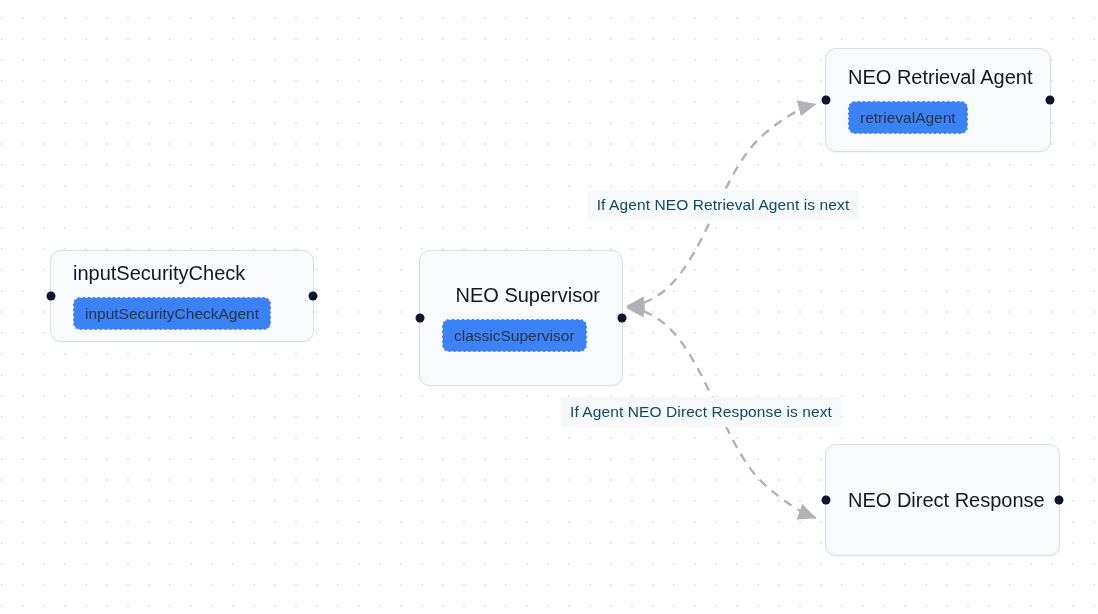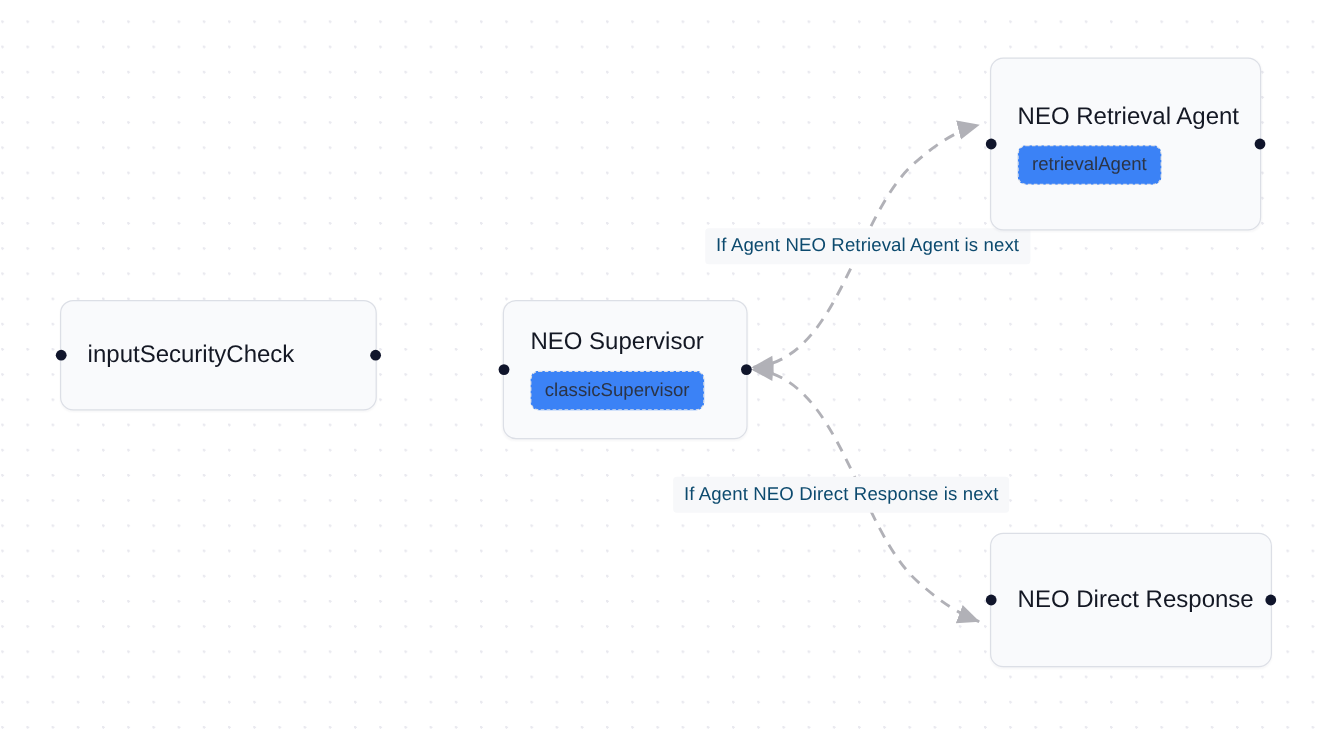--- a/index.html
+++ b/index.html
@@ -98,22 +98,22 @@
     border-radius: 50%;
     background: #10152b;
     top: 50%;
     transform: translate(-50%, -50%);
   }
   .handle-left  { left: 0; }
   .handle-right { left: 100%; }
 
   
   #node-input-security-check { left: 50px;  top: 250px; width: 264px; height: 92px; }
-  #node-neo-supervisor       { left: 419px; top: 250px; width: 204px; height: 116px; }
-  #node-neo-retrieval-agent  { left: 825px; top: 48px;  width: 226px; height: 144px; text-align: right; }
+  #node-neo-supervisor       { left: 419px; top: 250px; width: 204px; height: 136px; align-items: flex-end; }
+  #node-neo-retrieval-agent  { left: 825px; top: 48px;  width: 226px; height: 104px; text-align: right; }
   #node-neo-direct-response  { left: 825px; top: 444px; width: 235px; height: 112px; }
 </style>
 </head>
 <body>
 
 <div class="flow-canvas">
 
   <svg class="edge-layer" viewBox="0 0 1098 614" width="1098" height="614">
     <defs>
       <marker id="arrow-right" markerWidth="9" markerHeight="9" refX="7.4" refY="4.5" orient="auto" markerUnits="strokeWidth">
@@ -128,20 +128,21 @@
 
     <path class="edge-path" d="M 628 308 C 700 314, 714 438, 764 484 C 784 502, 800 512, 816 518" marker-end="url(#arrow-right)" marker-start="url(#arrow-back)"></path>
   </svg>
 
   <div class="edge-label" style="left:723px; top:205px;">If Agent NEO Retrieval Agent is next</div>
 
   <div class="edge-label" style="left:701px; top:412px;text-align:center;">If Agent NEO Direct Response is next</div>
 
   <div class="node" id="node-input-security-check">
     <div class="node-title">inputSecurityCheck</div>
+    <div class="node-badge">inputSecurityCheckAgent</div>
     <span class="handle handle-left"></span>
     <span class="handle handle-right"></span>
   </div>
 
   <div class="node" id="node-neo-supervisor">
     <div class="node-title">NEO Supervisor</div>
     <div class="node-badge">classicSupervisor</div>
     <span class="handle handle-left"></span>
     <span class="handle handle-right"></span>
   </div>

